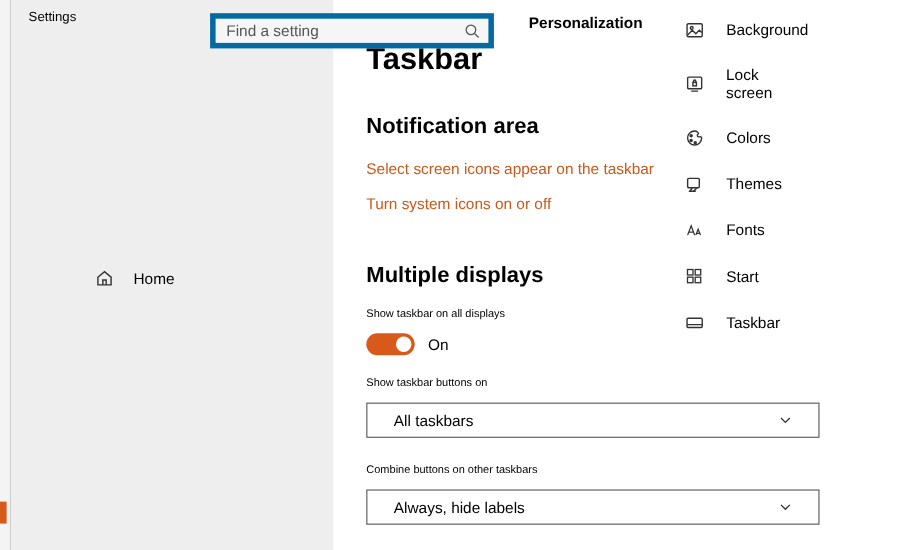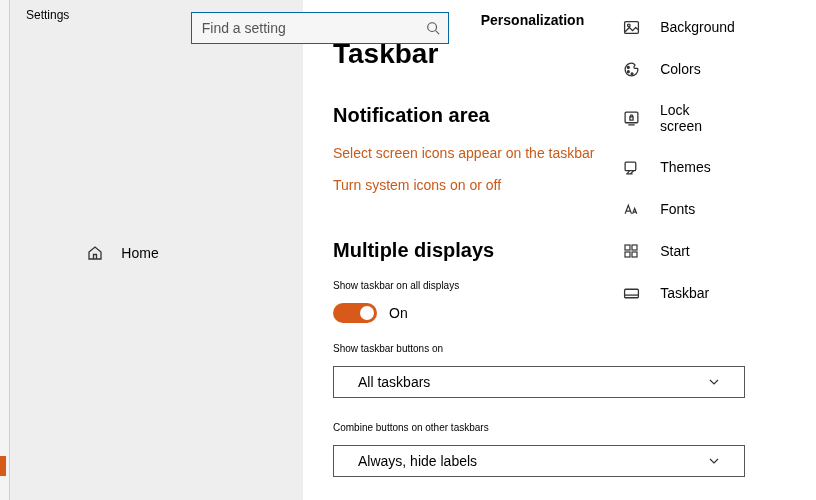--- a/index.html
+++ b/index.html
@@ -7,21 +7,21 @@
 
   
   .left-sliver { width: 10px; height: 100%; background: #f4f4f4; border-right: 1px solid #d0d0d0; flex-shrink: 0; }
   .left-sliver .orange-mark { position: relative; top: 456px; left: 0; width: 6px; height: 20px; background: #d85a1a; }
 
   .sidebar { width: 293px; height: 100%; background: #eeeeee; padding: 6px 0 0 0; flex-shrink: 0; display: flex; flex-direction: row; }
   .app-title { font-size: 12px; color: #000; padding: 2px 0 10px 16px; font-weight: 400; }
   .home-row { display: flex; align-items: center; gap: 18px; padding: 10px 18px; cursor: default; }
   .home-row .label { font-size: 14px; color: #000; }
   .search-wrap { padding: 6px 14px 14px 14px; }
-  .search-box { position: relative; width: 258px; height: 32px; border: 1px solid #0369a1; background: #f6f6f6; }
+  .search-box { position: relative; width: 258px; height: 32px; border: 5px solid #0369a1; background: #f6f6f6; }
   .search-input { border: none; outline: none; background: transparent; width: 100%; height: 100%; padding: 0 32px 0 10px; font-size: 14px; color: #555; }
   .search-input::placeholder { color: #555; }
   .search-icon { position: absolute; right: 8px; top: 50%; transform: translateY(-50%); color: #555; }
   .section-header { font-size: 14px; font-weight: 600; padding: 6px 18px 18px 18px; color: #000; }
   .nav-items { display: flex; flex-direction: column; }
   .nav-item { display: flex; align-items: center; gap: 20px; padding: 12px 18px 12px 20px; cursor: default; }
   .nav-item .icon-slot { width: 18px; height: 18px; display: flex; align-items: center; justify-content: center; color: #333; }
   .nav-item .label { font-size: 14px; color: #000; }
 
   .content { flex: 1; padding: 38px 30px 0 30px; overflow: hidden; }
@@ -84,39 +84,39 @@
           <circle cx="5.5" cy="6" r="1.2"></circle>
           <path d="M2 12 L6 8 L9 11 L12 8 L14 10"></path>
         </svg>
       </span>
       <span class="label">Background</span>
     </div>
 
     <div class="nav-item">
       <span class="icon-slot">
         <svg width="17" height="17" viewBox="0 0 16 16" fill="none" stroke="#333" stroke-width="1.2">
+          <rect x="2" y="2" width="12" height="10" rx="1"></rect>
+          <rect x="6.5" y="6.5" width="3" height="3"></rect>
+          <path d="M7 6.5 V5.5 A1 1 0 0 1 9 5.5 V6.5"></path>
+          <line x1="5" y1="14" x2="11" y2="14"></line>
+        </svg>
+      </span>
+      <span class="label">Lock screen</span>
+    </div>
+
+    <div class="nav-item">
+      <span class="icon-slot">
+        <svg width="17" height="17" viewBox="0 0 16 16" fill="none" stroke="#333" stroke-width="1.2">
           <path d="M8 2 A6 6 0 1 0 14 8 C14 6.5 12.5 7 11.5 7 C10 7 10 5 11 4.5 C12 4 10 2 8 2 Z"></path>
           <circle cx="5" cy="6" r="0.9" fill="#333"></circle>
           <circle cx="5" cy="10" r="0.9" fill="#333"></circle>
           <circle cx="8.5" cy="12" r="0.9" fill="#333"></circle>
         </svg>
       </span>
       <span class="label">Colors</span>
-    </div>
-
-    <div class="nav-item">
-      <span class="icon-slot">
-        <svg width="17" height="17" viewBox="0 0 16 16" fill="none" stroke="#333" stroke-width="1.2">
-          <rect x="2" y="2" width="12" height="10" rx="1"></rect>
-          <rect x="6.5" y="6.5" width="3" height="3"></rect>
-          <path d="M7 6.5 V5.5 A1 1 0 0 1 9 5.5 V6.5"></path>
-          <line x1="5" y1="14" x2="11" y2="14"></line>
-        </svg>
-      </span>
-      <span class="label">Lock screen</span>
     </div>
 
     <div class="nav-item">
       <span class="icon-slot">
         <svg width="17" height="17" viewBox="0 0 16 16" fill="none" stroke="#333" stroke-width="1.2">
           <rect x="2" y="3" width="10" height="8" rx="1"></rect>
           <path d="M6 11 L4 14 M10 11 L7 14"></path>
           <line x1="3" y1="14" x2="9" y2="14"></line>
         </svg>
       </span>

